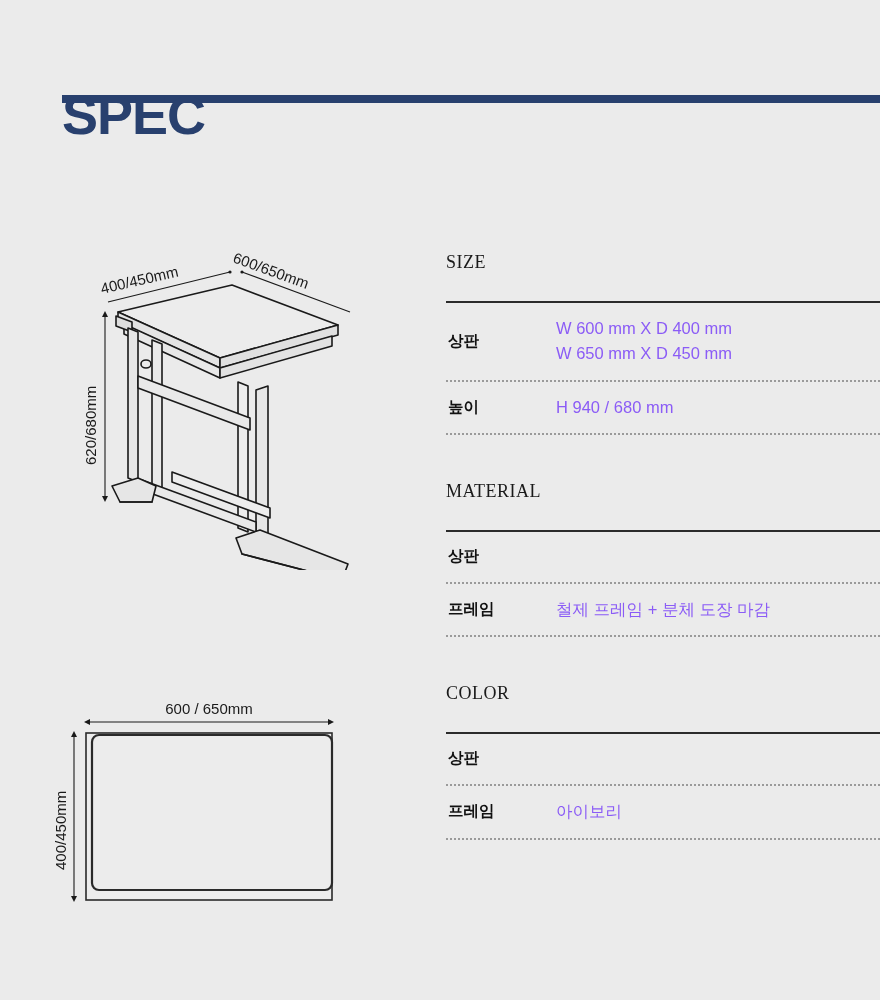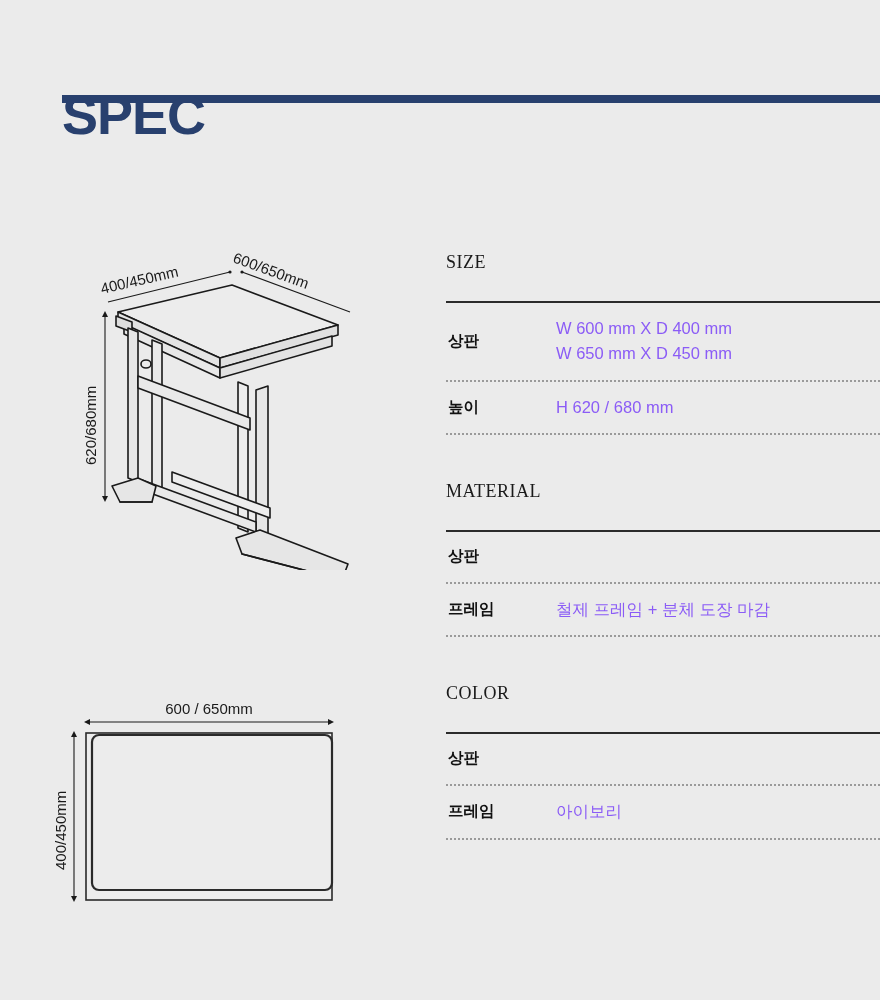--- a/index.html
+++ b/index.html
@@ -199,21 +199,21 @@
   <div class="spec-section">
     <div class="section-title">SIZE</div>
     <div class="section-rule"></div>
     <div class="spec-row">
       <div class="spec-label">상판</div>
       <div class="spec-value">W 600 mm X D 400 mm
 W 650 mm X D 450 mm</div>
     </div>
     <div class="spec-row">
       <div class="spec-label">높이</div>
-      <div class="spec-value">H 620 / 680 mm</div>
+      <div class="spec-value">H 940 / 680 mm</div>
     </div>
   </div>
 
   <div class="spec-section">
     <div class="section-title">MATERIAL</div>
     <div class="section-rule"></div>
     <div class="spec-row">
       <div class="spec-label">상판</div>
     </div>
     <div class="spec-row">

